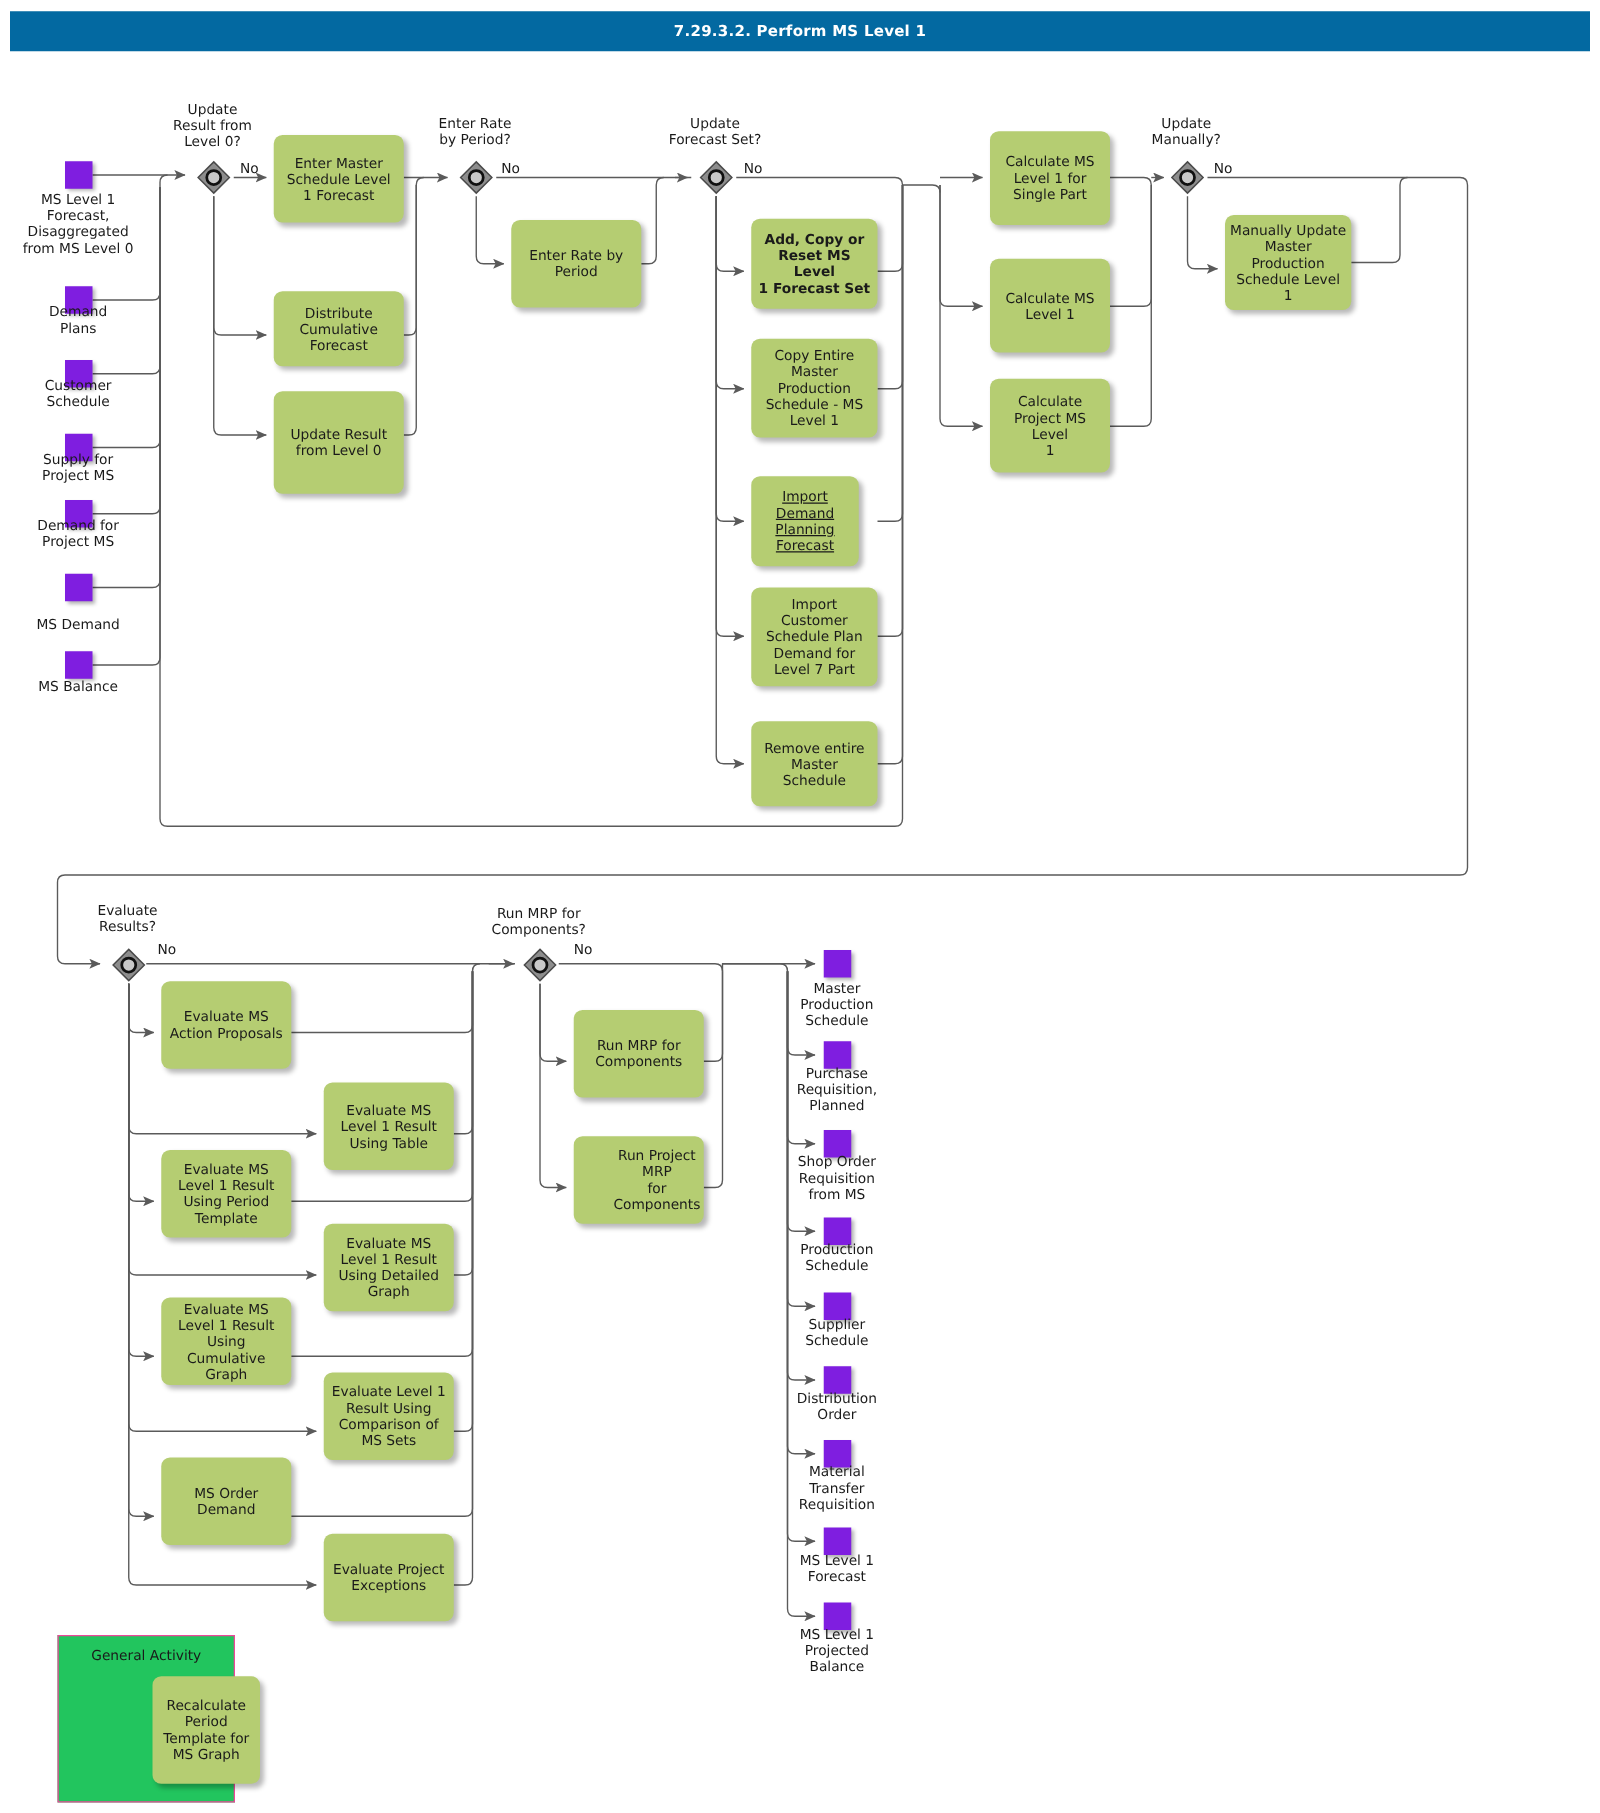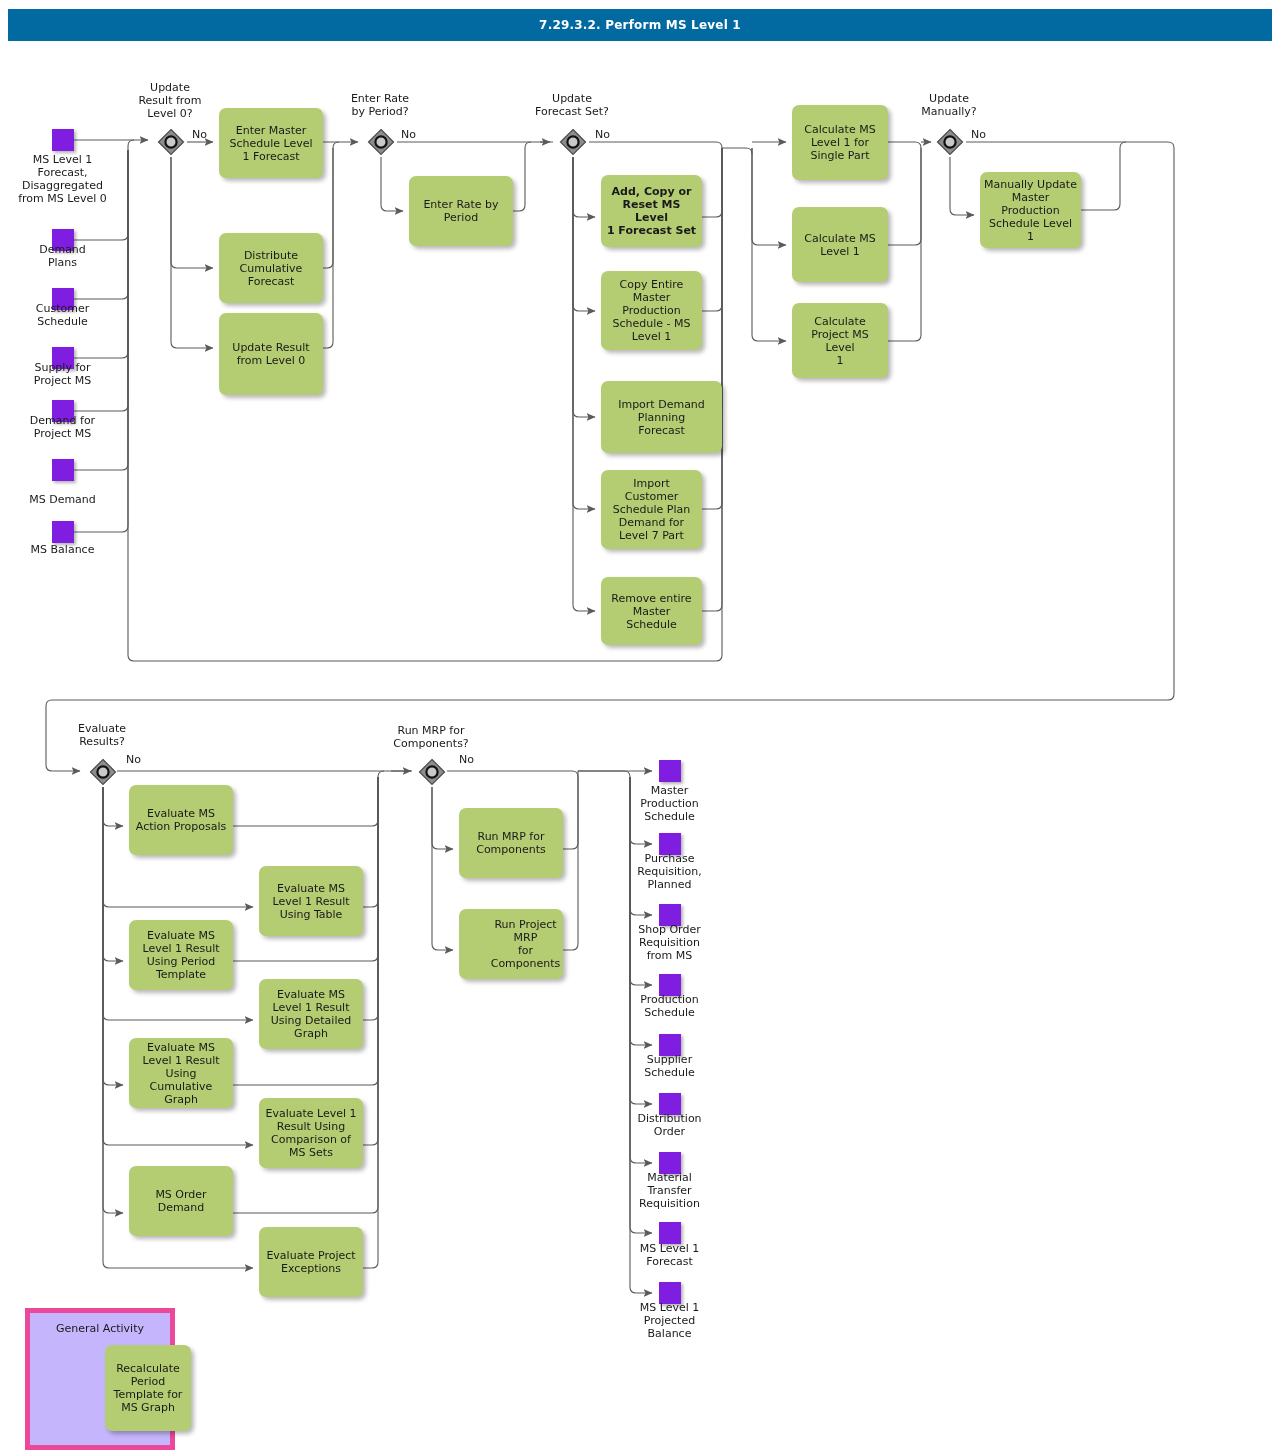--- a/index.html
+++ b/index.html
@@ -53,22 +53,22 @@
     color:#1a1a1a;font:11px/13px "DejaVu Sans",sans-serif;
     white-space:pre-line;
   }
   .nolabel{
     position:absolute;color:#1a1a1a;
     font:11px/13px "DejaVu Sans",sans-serif;
   }
 
   
   .legend{
-    position:absolute;left:25px;top:1308px;width:140px;height:132px;
-    border:5px solid #ec4899;background:#c4b5fd;
+    position:absolute;left:46px;top:1308px;width:140px;height:132px;
+    border:1px solid #ec4899;background:#22c55e;
   }
   .legend-title{
     position:absolute;left:0;top:0;width:140px;
     text-align:center;color:#1a1a1a;
     font:11px/13px "DejaVu Sans",sans-serif;
     padding-top:9px;
   }
 </style>
 </head>
 <body>
@@ -193,36 +193,36 @@
 Project MS</div>
       <div class="dataobj" style="left:52px;top:459px;"></div>
       <div class="dlabel" style="left:0px;top:493px;width:125px;">MS Demand</div>
       <div class="dataobj" style="left:52px;top:521px;"></div>
       <div class="dlabel" style="left:0px;top:543px;width:125px;">MS Balance</div>
     </div>
   <div id="layer-activities">
       <div class="act" style="left:219px;top:108px;width:104px;height:70px;white-space:pre-line;">Enter Master
 Schedule Level
 1 Forecast</div>
-      <div class="act" style="left:219px;top:233px;width:104px;height:70px;white-space:pre-line;">Distribute
+      <div class="act" style="left:219px;top:233px;width:104px;height:60px;white-space:pre-line;">Distribute
 Cumulative
 Forecast</div>
       <div class="act" style="left:219px;top:313px;width:104px;height:82px;white-space:pre-line;">Update Result
 from Level 0</div>
       <div class="act" style="left:409px;top:176px;width:104px;height:70px;white-space:pre-line;">Enter Rate by
 Period</div>
       <div class="act" style="left:601px;top:175px;width:101px;height:72px;white-space:pre-line;font-weight:bold;">Add, Copy or
 Reset MS Level
 1 Forecast Set</div>
       <div class="act" style="left:601px;top:271px;width:101px;height:79px;white-space:pre-line;">Copy Entire
 Master
 Production
 Schedule - MS
 Level 1</div>
-      <div class="act" style="left:601px;top:381px;width:121px;height:72px;white-space:pre-line;">Import Demand
+      <div class="act" style="left:601px;top:381px;width:86px;height:72px;white-space:pre-line;text-decoration:underline;">Import Demand
 Planning
 Forecast</div>
       <div class="act" style="left:601px;top:470px;width:101px;height:79px;white-space:pre-line;">Import
 Customer
 Schedule Plan
 Demand for
 Level 7 Part</div>
       <div class="act" style="left:601px;top:577px;width:101px;height:68px;white-space:pre-line;">Remove entire
 Master
 Schedule</div>

